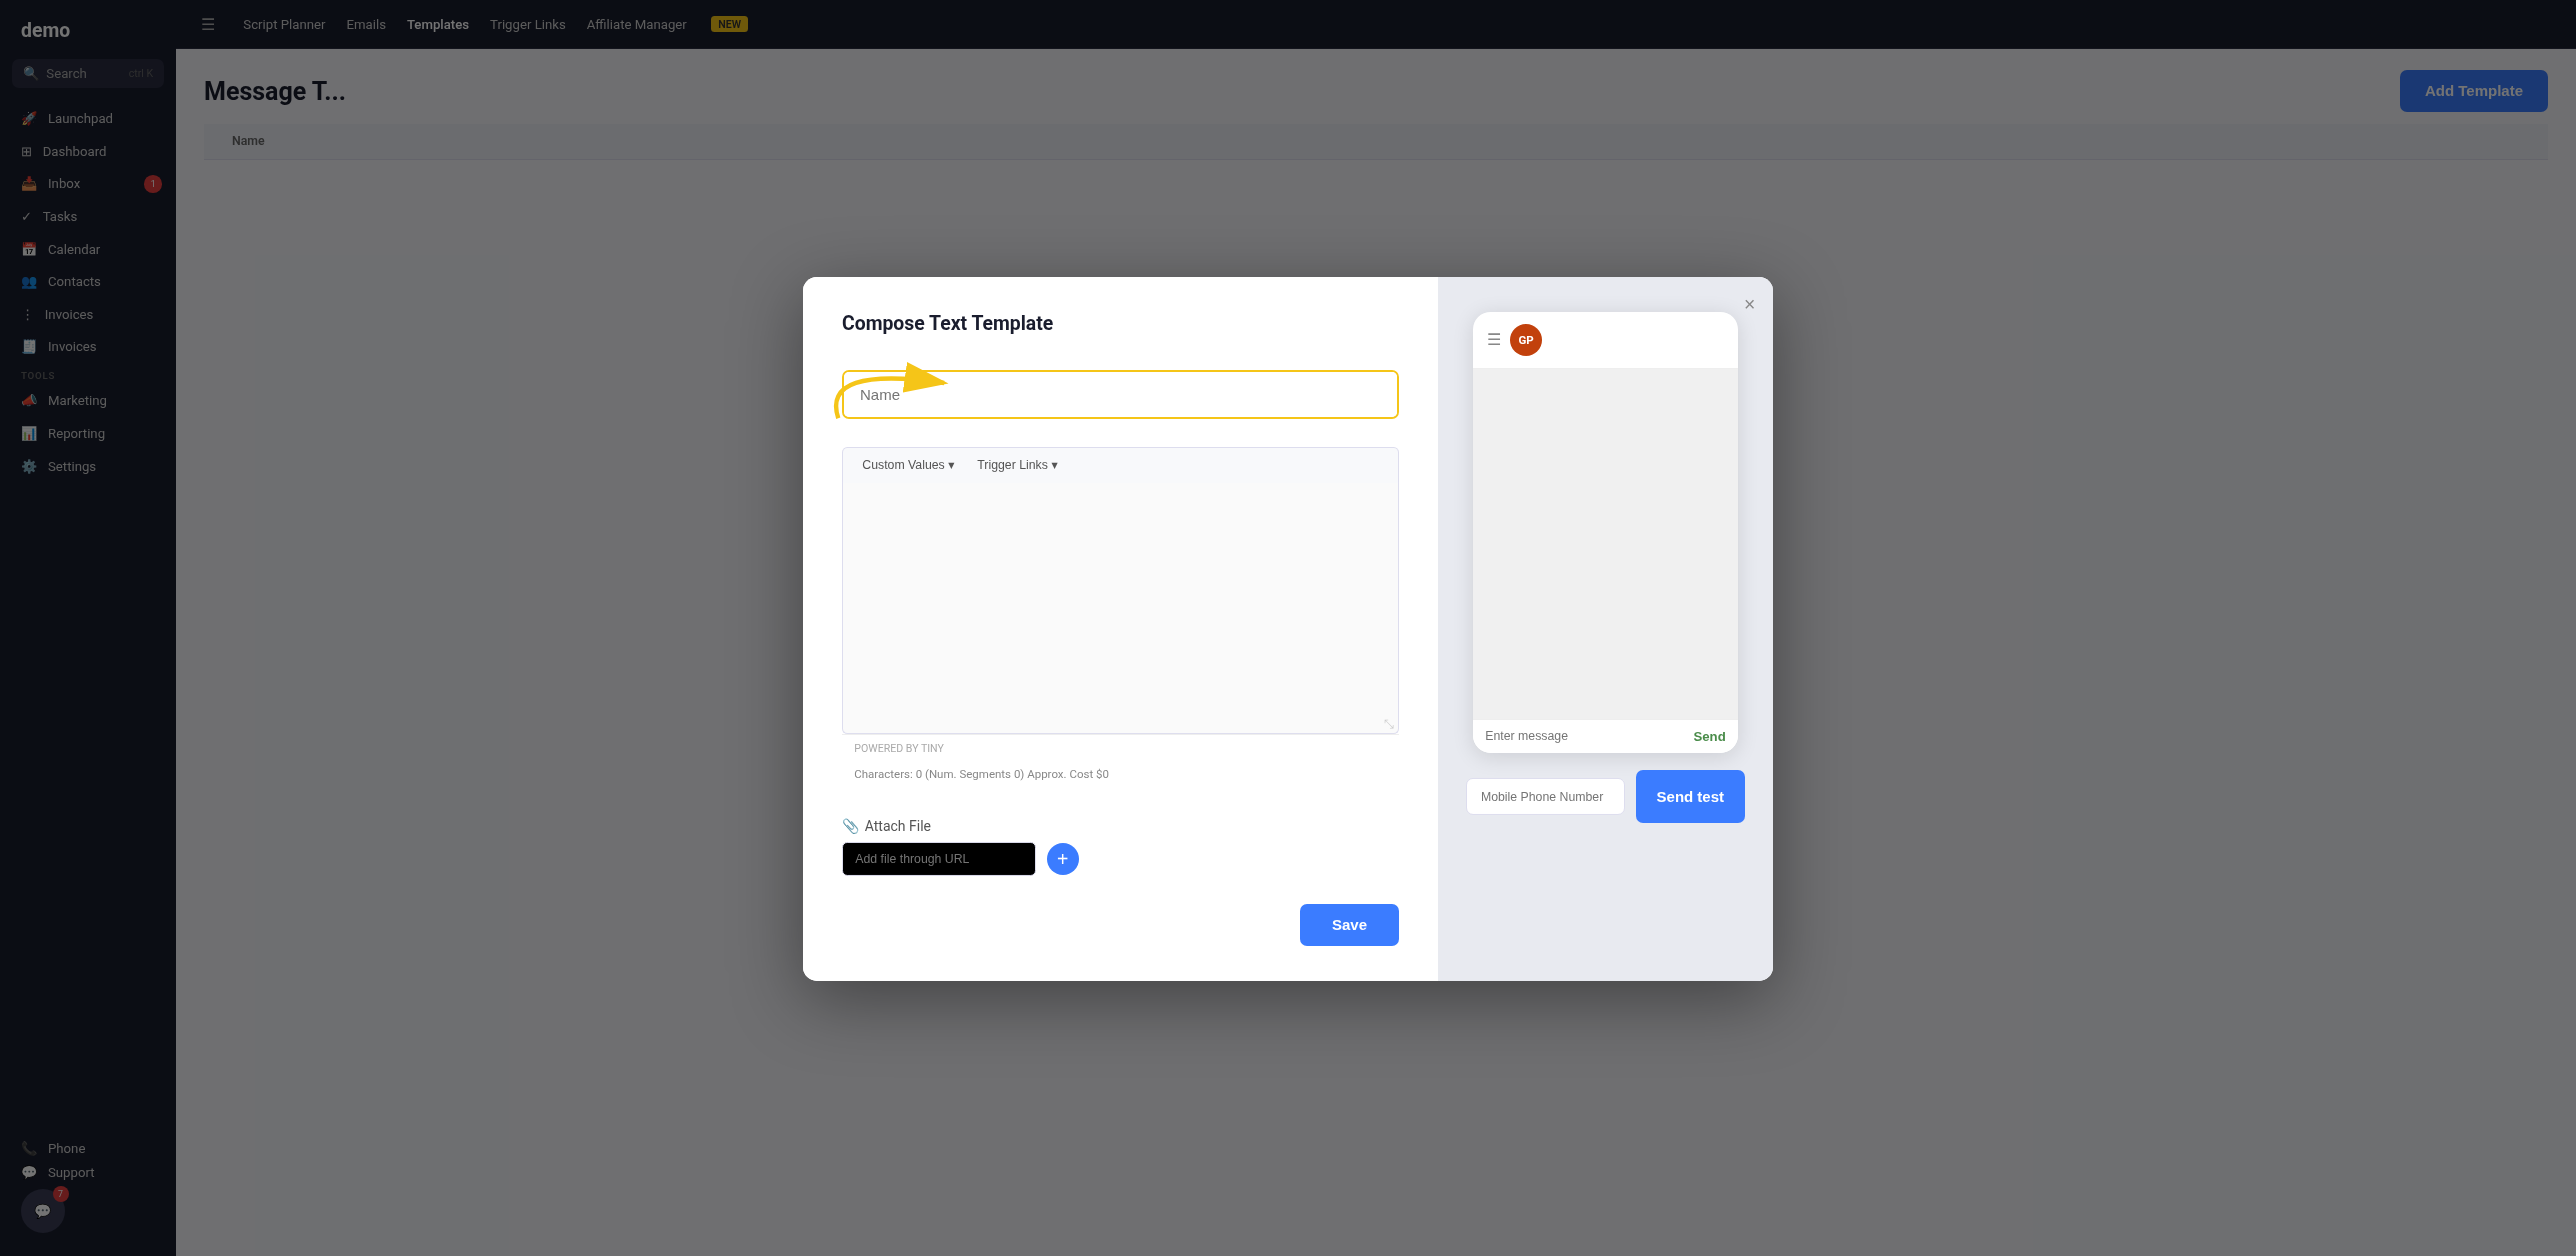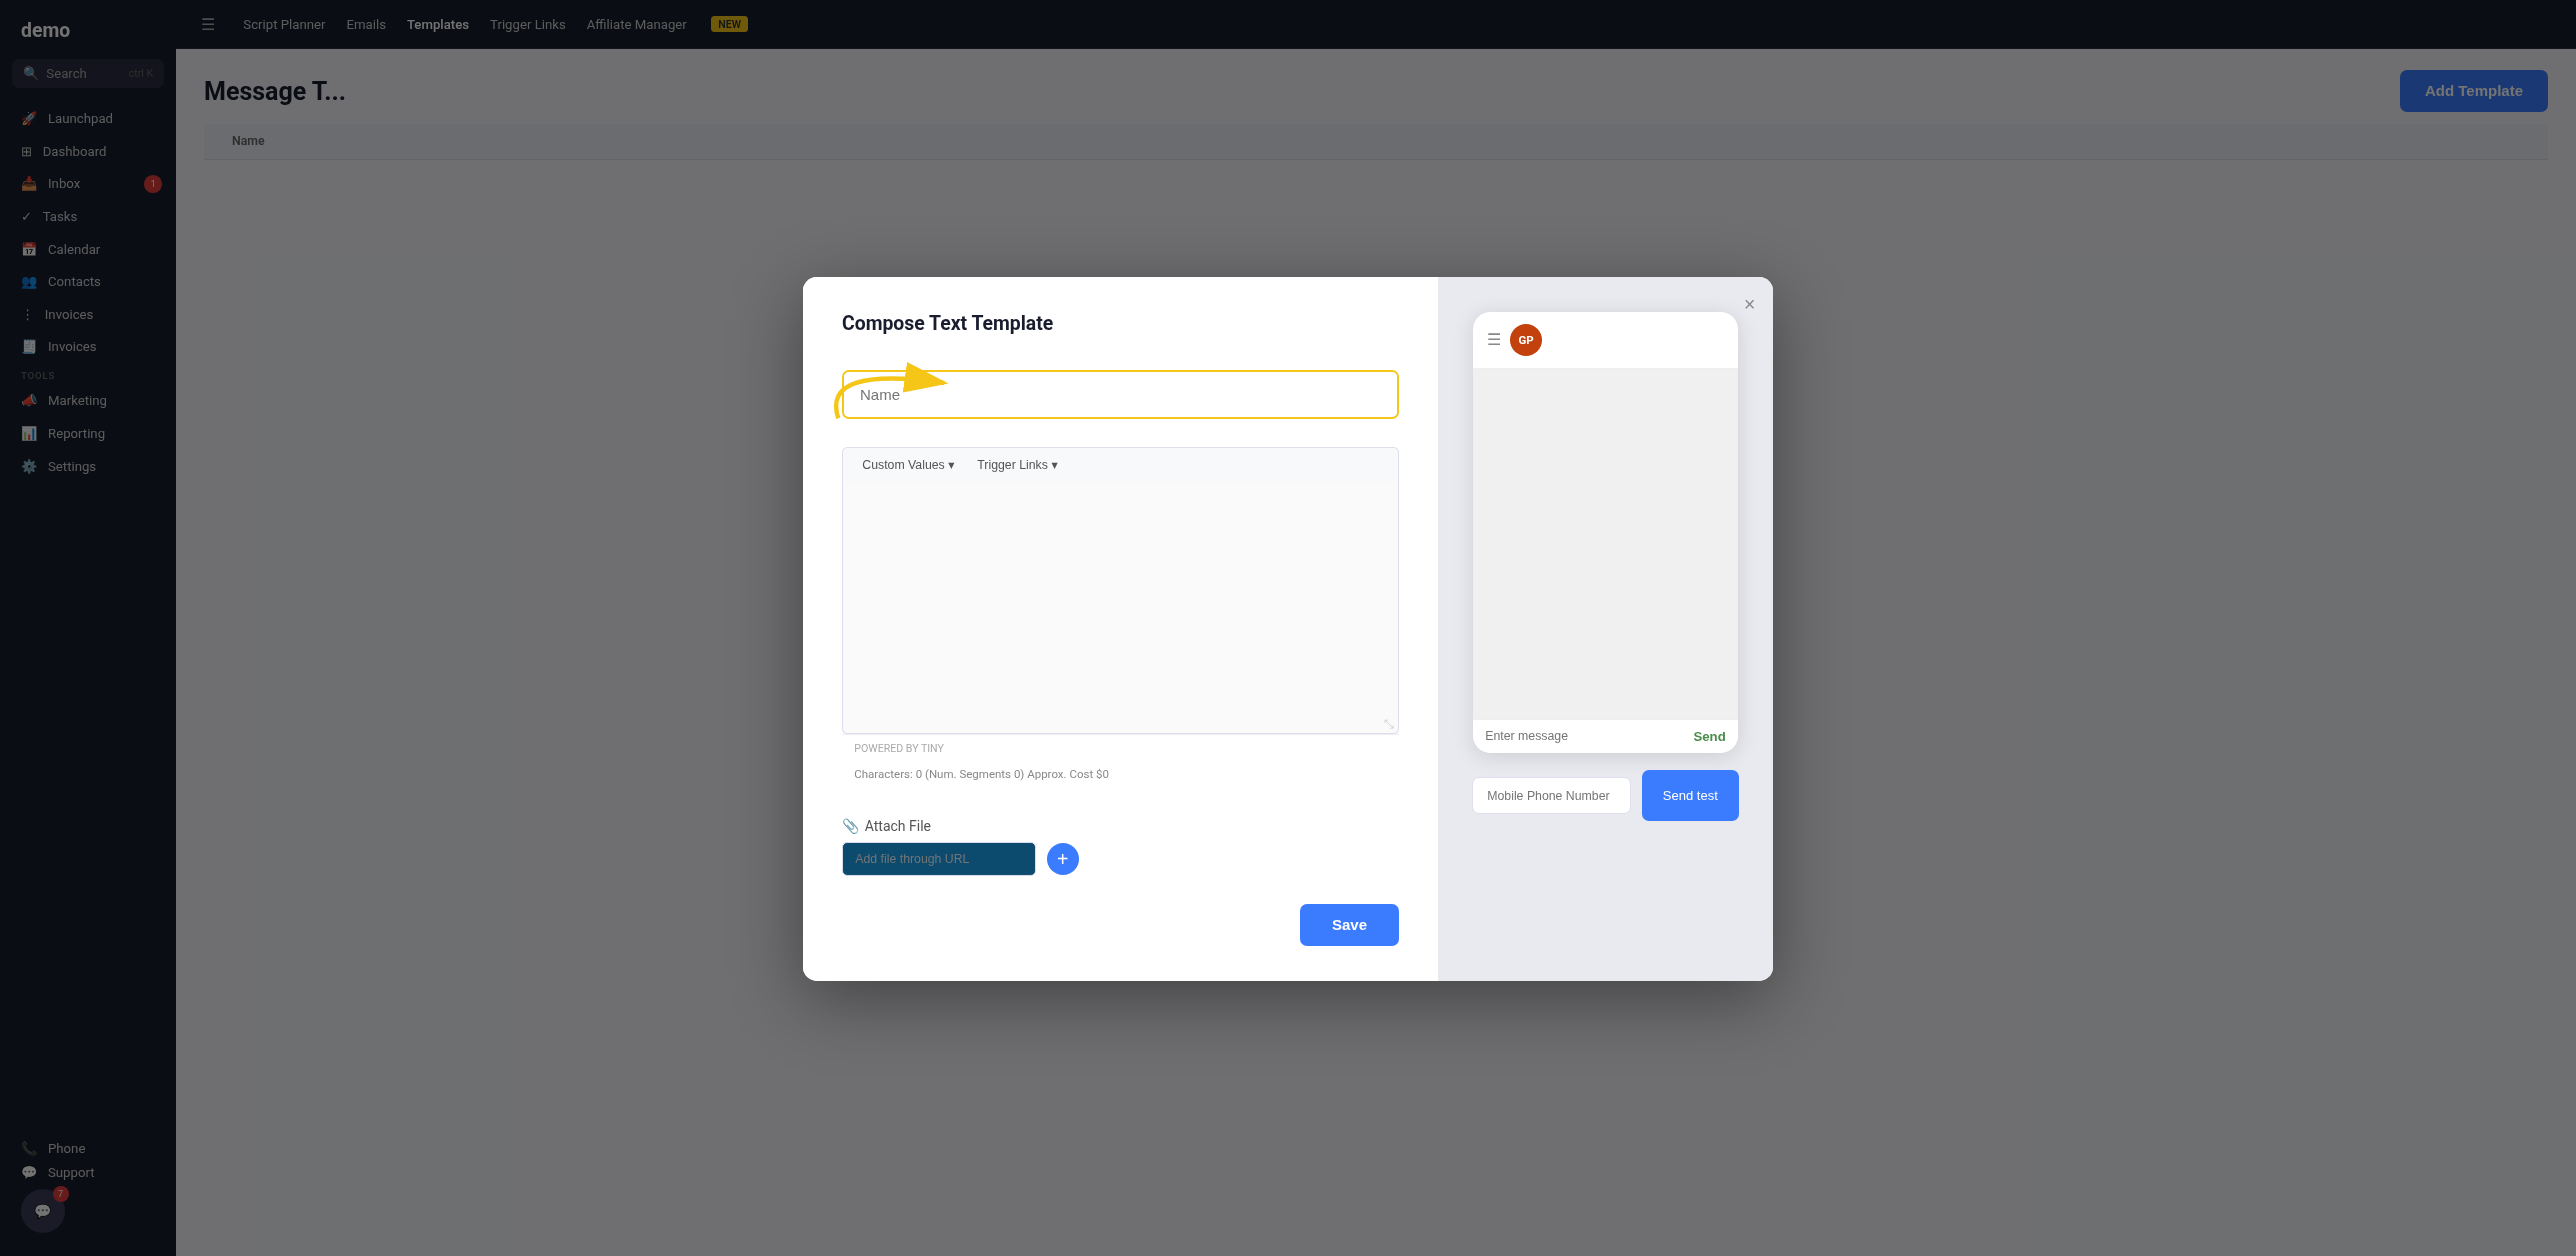--- a/index.html
+++ b/index.html
@@ -275,21 +275,21 @@
       align-items: center;
       gap: 10.6px;
     }
     .url-input {
       border: 0.9px solid #dde;
       border-radius: 5.3px;
       padding: 8.8px 12.3px;
       font-size: 12.3px;
       color: #aaa;
       width: 194px;
-      background: #0c4a6e;
+      background: #000000;
     }
     .add-url-btn {
       width: 32px; height: 32px;
       background: #3b7cff;
       border: none;
       border-radius: 50%;
       color: #fff;
       font-size: 19.4px;
       cursor: pointer;
       display: flex; align-items: center; justify-content: center;
@@ -397,22 +397,22 @@
       color: #aaa;
       background: #fff;
       width: 159px;
     }
     .send-test-btn {
       background: #3b7cff;
       color: #fff;
       border: none;
       border-radius: 7px;
       padding: 18px 21px;
-      font-size: 13px;
-      font-weight: 400;
+      font-size: 15px;
+      font-weight: 700;
       cursor: pointer;
     }
 
     
     .modal-close {
       position: absolute;
       top: 16px; right: 17.6px;
       background: none;
       border: none;
       font-size: 19.4px;

